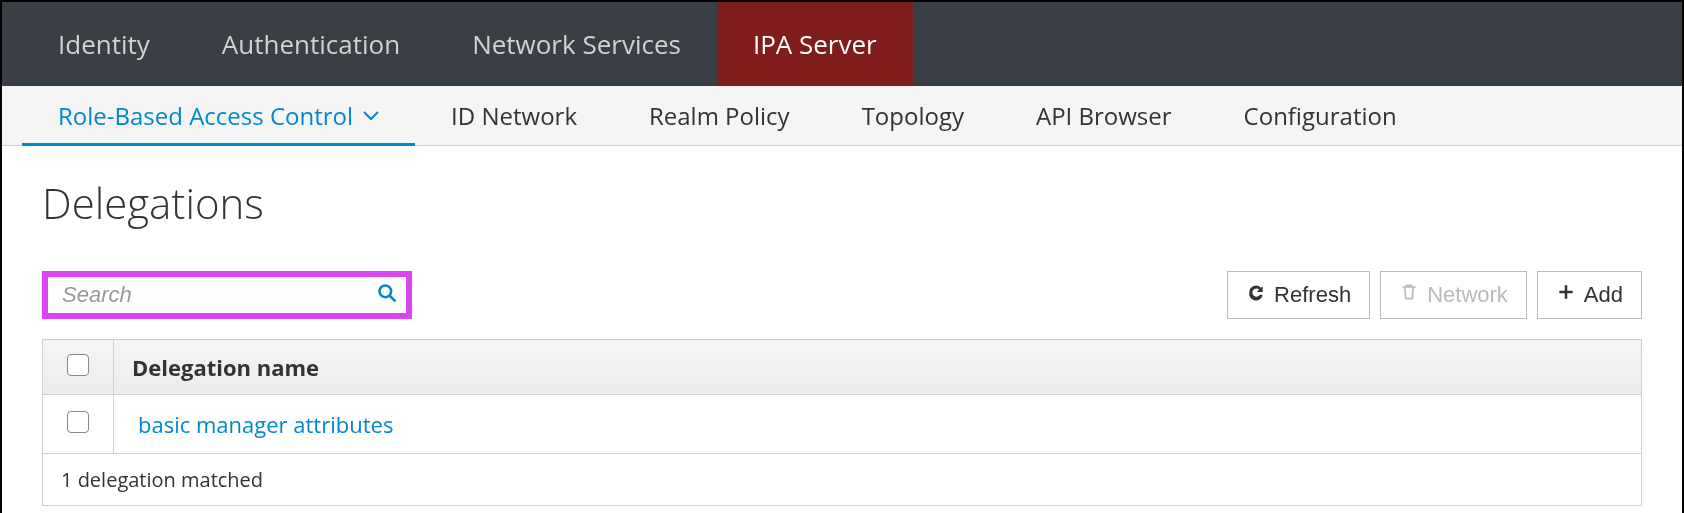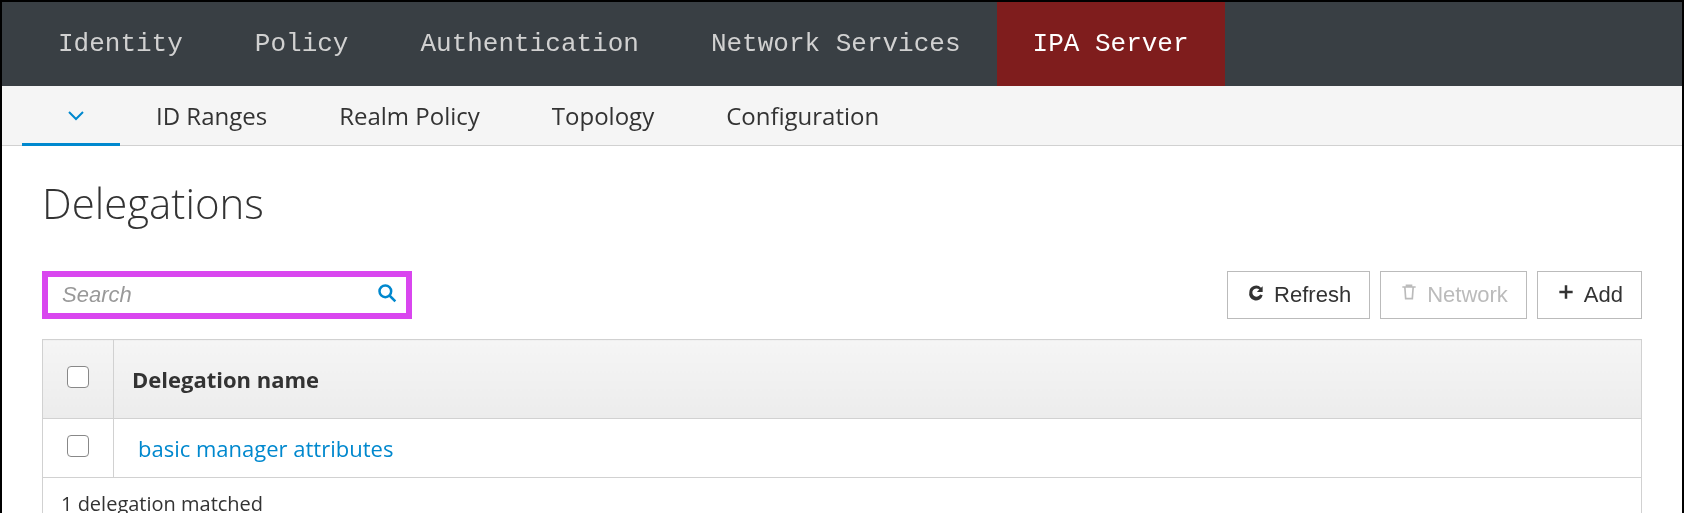--- a/index.html
+++ b/index.html
@@ -12,21 +12,20 @@
   }
   .frame { border: 2px solid #000; }
 
   
   .topnav {
     background: #393f44;
     display: flex;
     align-items: stretch;
     height: 84px;
     padding-left: 20px;
-    font-family: Liberation Mono, monospace;
   }
   .topnav-item {
     display: flex;
     align-items: center;
     padding: 0 36px;
     color: #d1d1d1;
     font-size: 26px;
     cursor: pointer;
   }
   .topnav-item.active {
@@ -136,21 +135,21 @@
     width: 100%;
   }
   .tbl th, .tbl td {
     border: 1px solid #d1d1d1;
     text-align: left;
     font-size: 22px;
   }
   .tbl thead th {
     background: linear-gradient(#f5f5f5, #ececec);
     font-weight: 700;
-    padding: 24px 18px;
+    padding: 12px 18px;
   }
   .tbl .chk-col { width: 70px; text-align: center; }
   .tbl td { padding: 14px 24px; }
   .tbl a { color: #0088ce; text-decoration: none; }
   .tbl tfoot td {
     padding: 12px 18px;
     font-size: 20px;
   }
   input[type=checkbox] {
     width: 22px; height: 22px;
@@ -163,49 +162,50 @@
 </head>
 <body>
 
 <div class="frame">
 
   <nav class="topnav">
     <div class="topnav-item">
         <span>Identity</span>
       </div>
     <div class="topnav-item">
-        <span>Policy</span>
-      </div>
-    <div class="topnav-item">
         <span>Authentication</span>
       </div>
     <div class="topnav-item">
         <span>Network Services</span>
       </div>
     <div class="topnav-item active">
         <span>IPA Server</span>
       </div>
   </nav>
 
   <nav class="subnav">
     <div class="subnav-item active">
+      <span>Role-Based Access Control</span>
       <span class="caret">
         <svg viewBox="0 0 16 10">
             <path d="M1 1 L8 8 L15 1" fill="none" stroke="#0088ce" stroke-width="2"></path>
           </svg>
       </span>
     </div>
     <div class="subnav-item">
-        <span>ID Ranges</span>
+        <span>ID Network</span>
       </div>
     <div class="subnav-item">
         <span>Realm Policy</span>
       </div>
     <div class="subnav-item">
         <span>Topology</span>
+      </div>
+    <div class="subnav-item">
+        <span>API Browser</span>
       </div>
     <div class="subnav-item">
         <span>Configuration</span>
       </div>
   </nav>
 
   <div class="main">
     <h1 class="page-title">Delegations</h1>
 
     <div class="toolbar">

